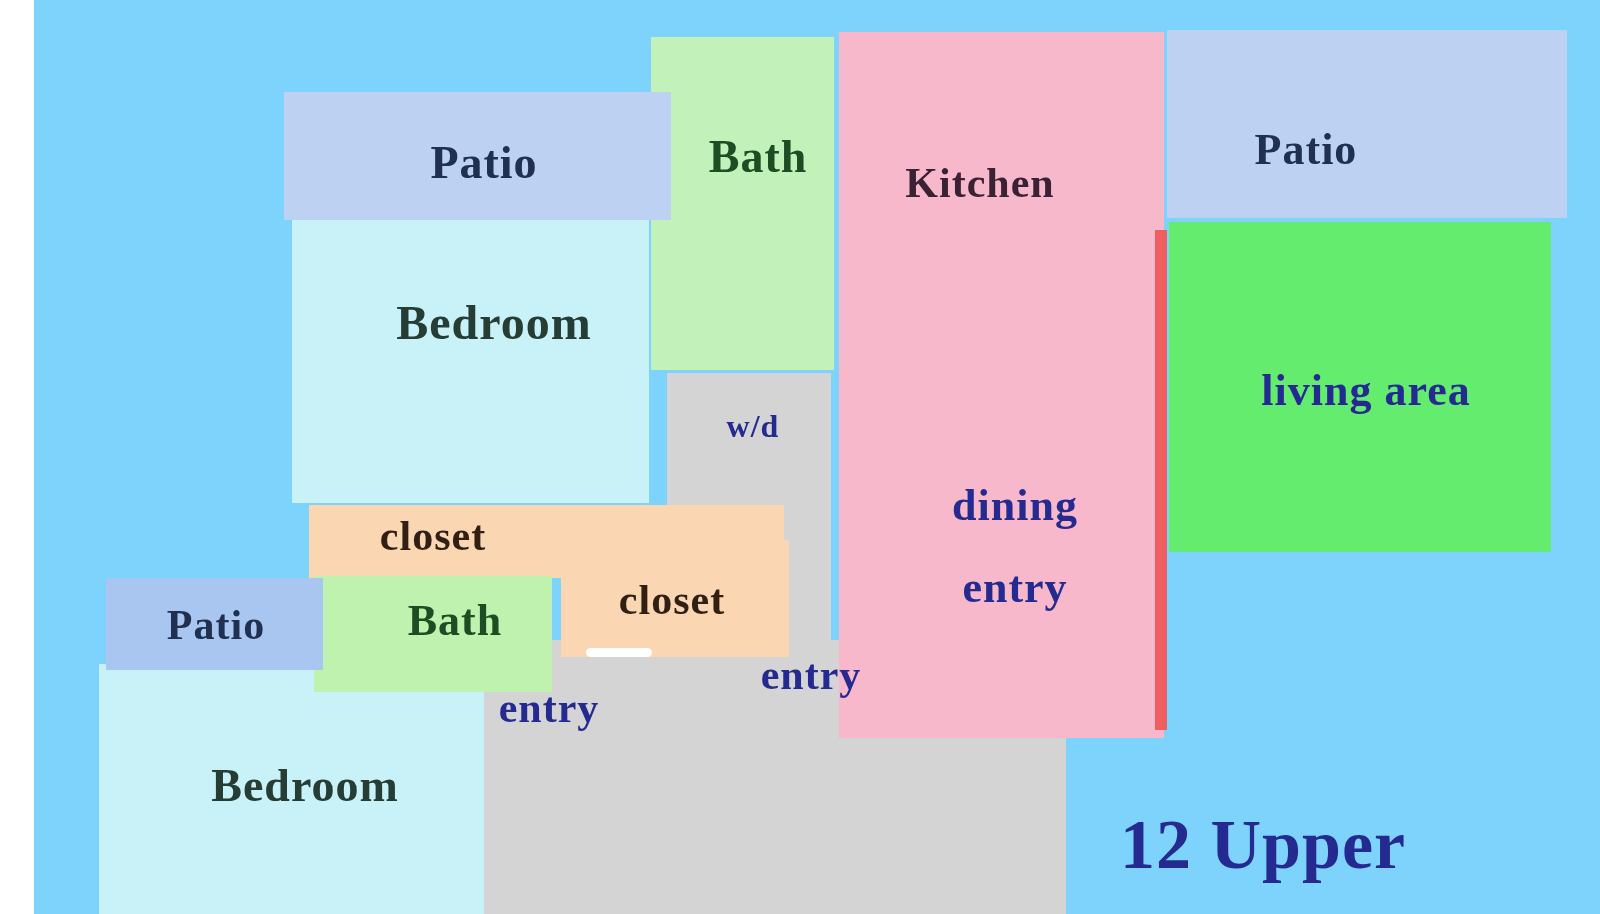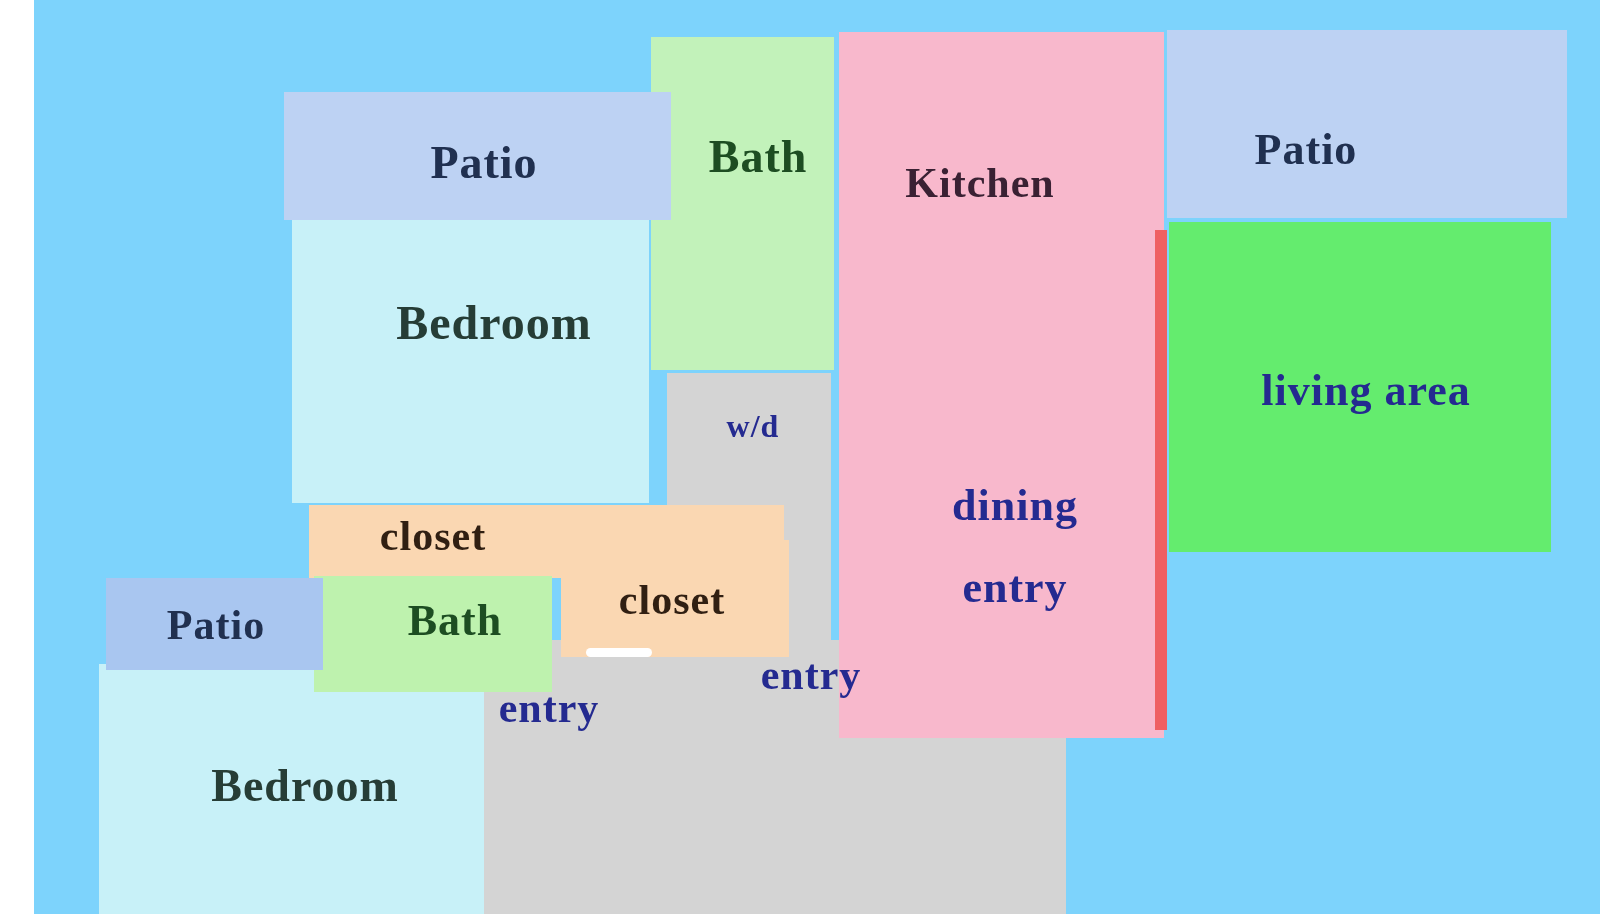--- a/index.html
+++ b/index.html
@@ -56,13 +56,14 @@
     <div class="room-label" style="left: 981px; top: 506px; font-size: 44px; color: rgb(36, 42, 144); z-index: 106;">dining</div>
     <div class="room-label" style="left: 981px; top: 588px; font-size: 44px; color: rgb(36, 42, 144); z-index: 107;">entry</div>
     <div class="room-label" style="left: 1332px; top: 391px; font-size: 44px; color: rgb(36, 42, 144); z-index: 108;">living area</div>
     <div class="room-label" style="left: 399px; top: 536px; font-size: 42px; color: rgb(48, 31, 18); z-index: 109;">closet</div>
     <div class="room-label" style="left: 638px; top: 600px; font-size: 42px; color: rgb(48, 31, 18); z-index: 110;">closet</div>
     <div class="room-label" style="left: 421px; top: 621px; font-size: 44px; color: rgb(29, 77, 34); z-index: 111;">Bath</div>
     <div class="room-label" style="left: 182px; top: 625px; font-size: 42px; color: rgb(32, 48, 80); z-index: 112;">Patio</div>
     <div class="room-label" style="left: 515px; top: 708px; font-size: 42px; color: rgb(36, 42, 144); z-index: 113;">entry</div>
     <div class="room-label" style="left: 777px; top: 675px; font-size: 42px; color: rgb(36, 42, 144); z-index: 114;">entry</div>
     <div class="room-label" style="left: 271px; top: 786px; font-size: 46px; color: rgb(38, 61, 54); z-index: 115;">Bedroom</div>
+    <div class="room-label" style="left: 1229px; top: 845px; font-size: 70px; color: rgb(36, 42, 144); z-index: 117;">12 Upper</div>
   </div>
 
 </body></html>

